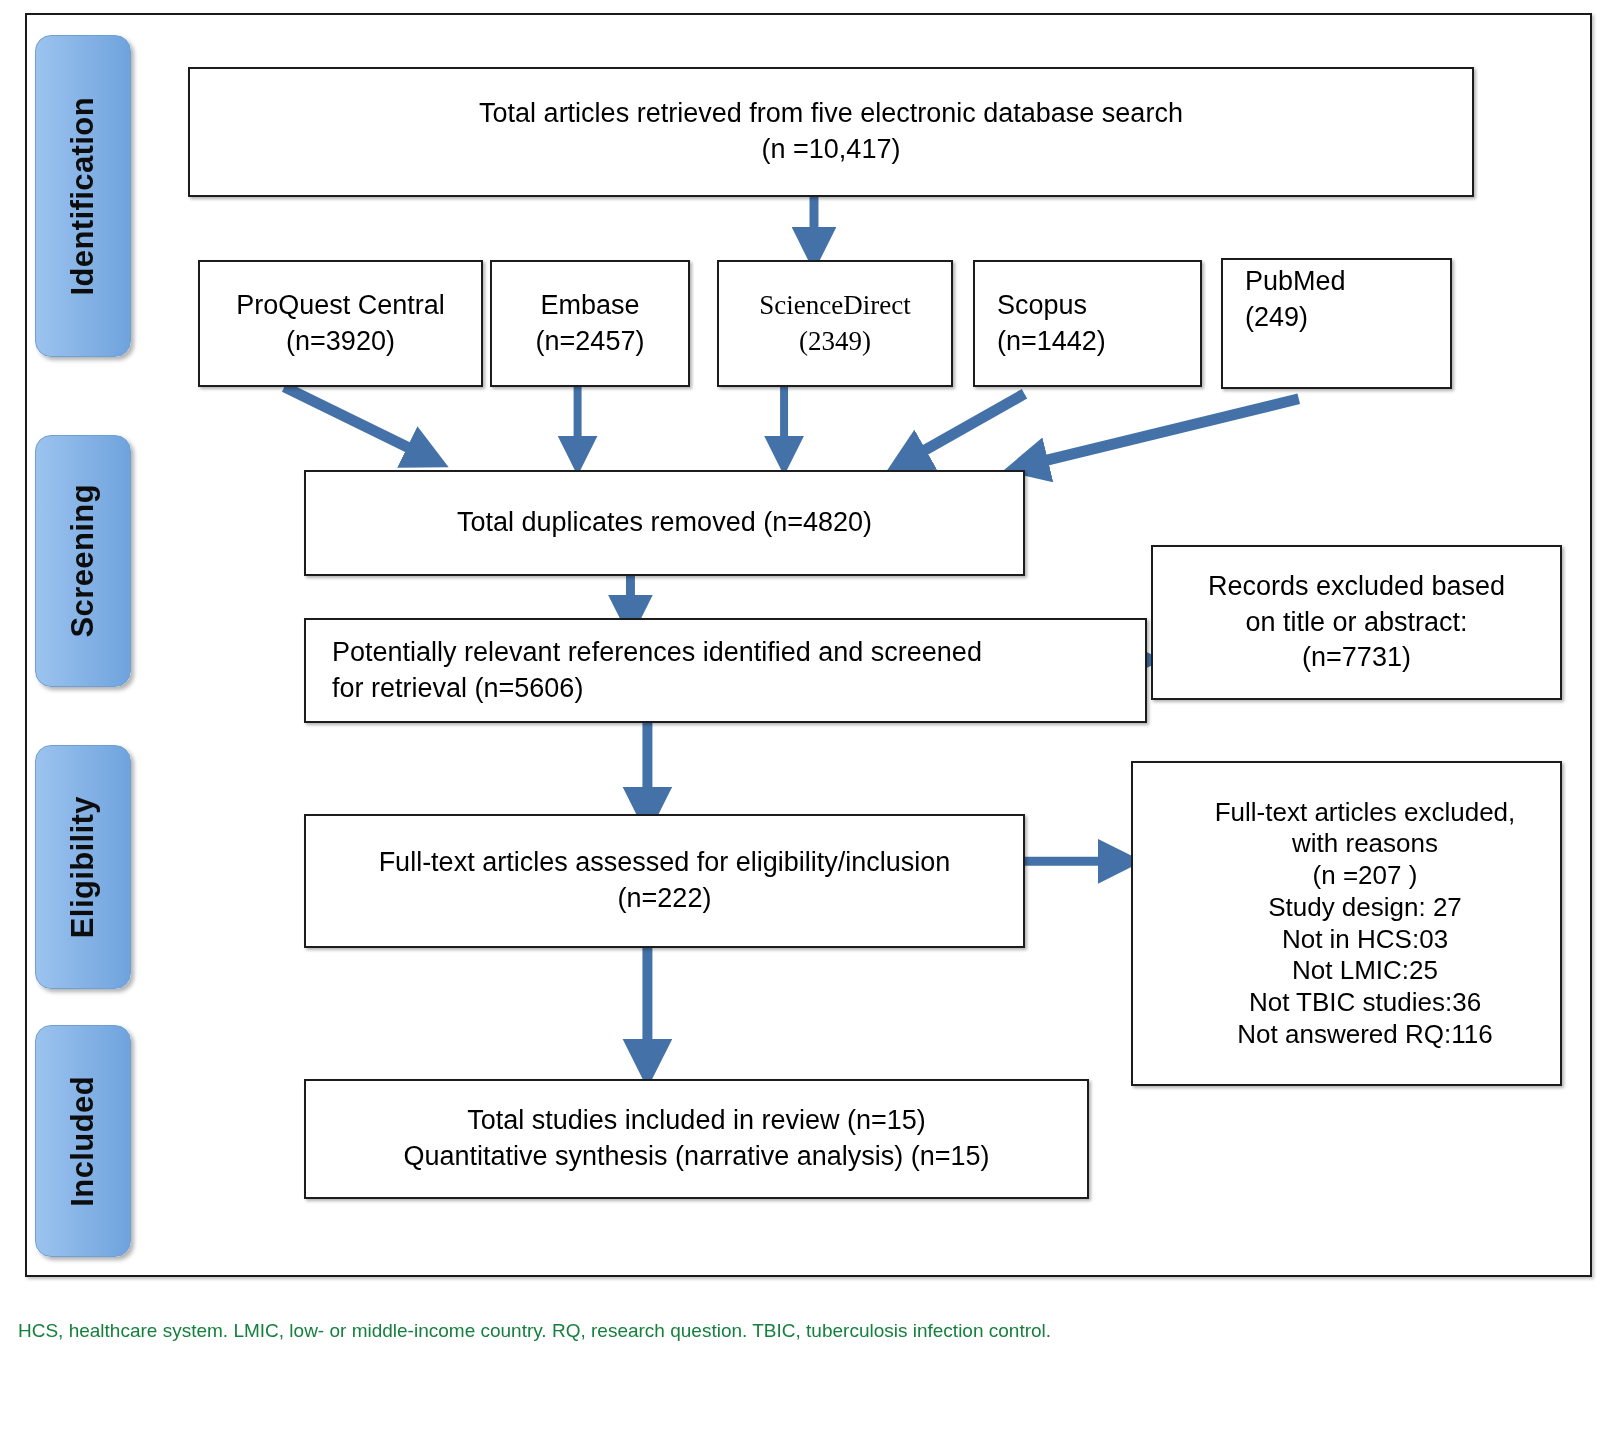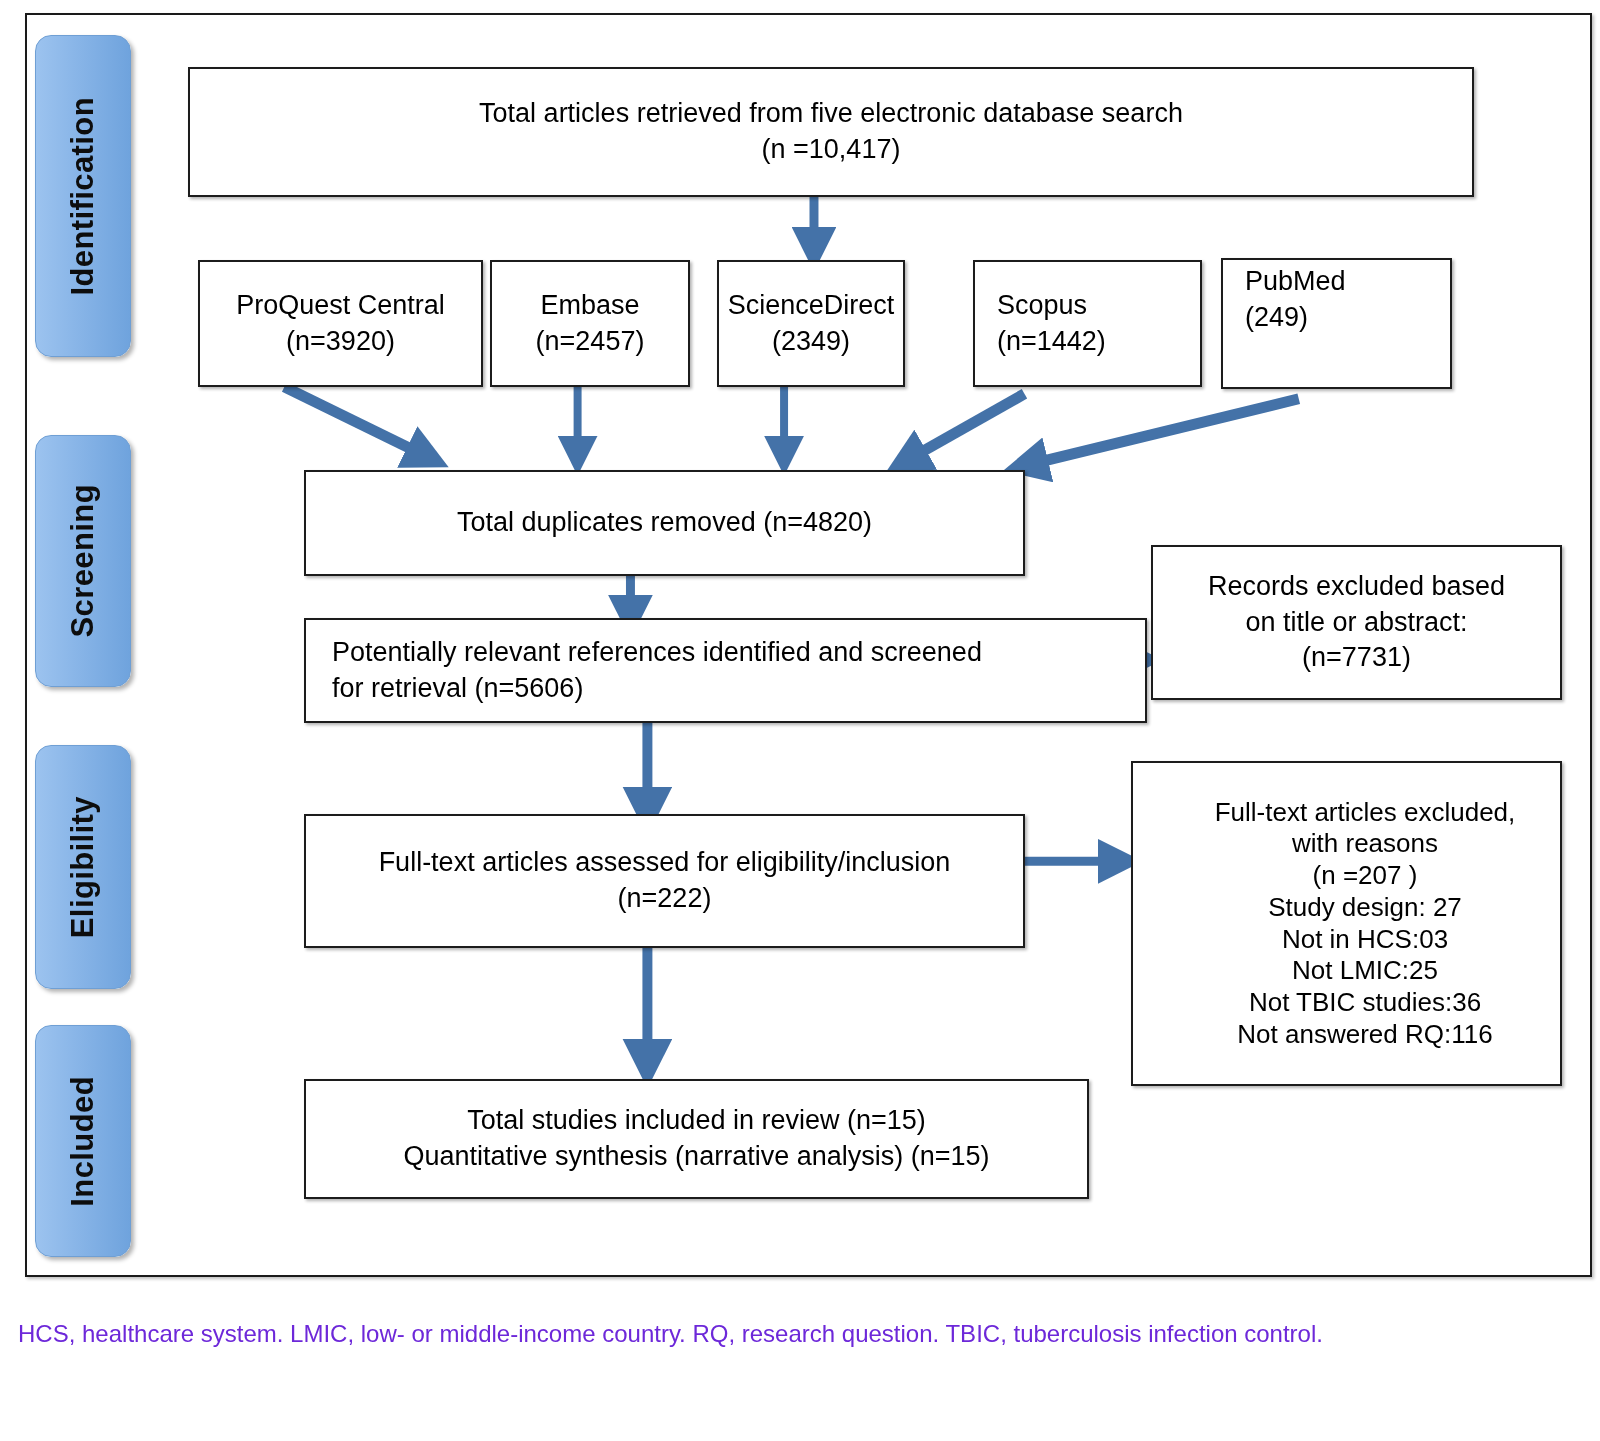--- a/index.html
+++ b/index.html
@@ -46,21 +46,21 @@
   .box.topalign{justify-content:flex-start;padding-top:12px;}
   .box .ln{display:block;white-space:nowrap;}
 
   
   .arrowsvg{position:absolute;left:0;top:0;width:100%;height:100%;
             pointer-events:none;overflow:visible;}
 
   
   #footnote{
     position:absolute;left:18px;top:1320px;width:1560px;
-    font-size:24px;color:#6d28d9;white-space:nowrap;
+    font-size:19px;color:#15803d;white-space:nowrap;
   }
 </style>
 </head>
 <body>
 
 <div id="frame">
 
   <svg class="arrowsvg" viewBox="0 0 1567 1264" preserveAspectRatio="none">
     <defs>
       <marker id="ah" markerWidth="5" markerHeight="5" refX="2.6" refY="2.5" orient="auto" markerUnits="strokeWidth">
@@ -117,21 +117,21 @@
   <div class="box center" style="left:171px;top:245px;width:285px;height:127px;">
     <span class="ln">ProQuest Central</span>
     <span class="ln">(n=3920)</span>
   </div>
 
   <div class="box center" style="left:463px;top:245px;width:200px;height:127px;">
     <span class="ln">Embase</span>
     <span class="ln">(n=2457)</span>
   </div>
 
-  <div class="box center" style="left:690px;top:245px;width:188px;height:127px;">
+  <div class="box center" style="left:690px;top:245px;width:236px;height:127px;font-family:Liberation Serif, serif;">
     <span class="ln">ScienceDirect</span>
     <span class="ln">(2349)</span>
   </div>
 
   <div class="box left" style="left:946px;top:245px;width:229px;height:127px;">
     <span class="ln">Scopus</span>
     <span class="ln">(n=1442)</span>
   </div>
 
   <div class="box left topalign" style="left:1194px;top:243px;width:231px;height:131px;padding-top:4px;">

